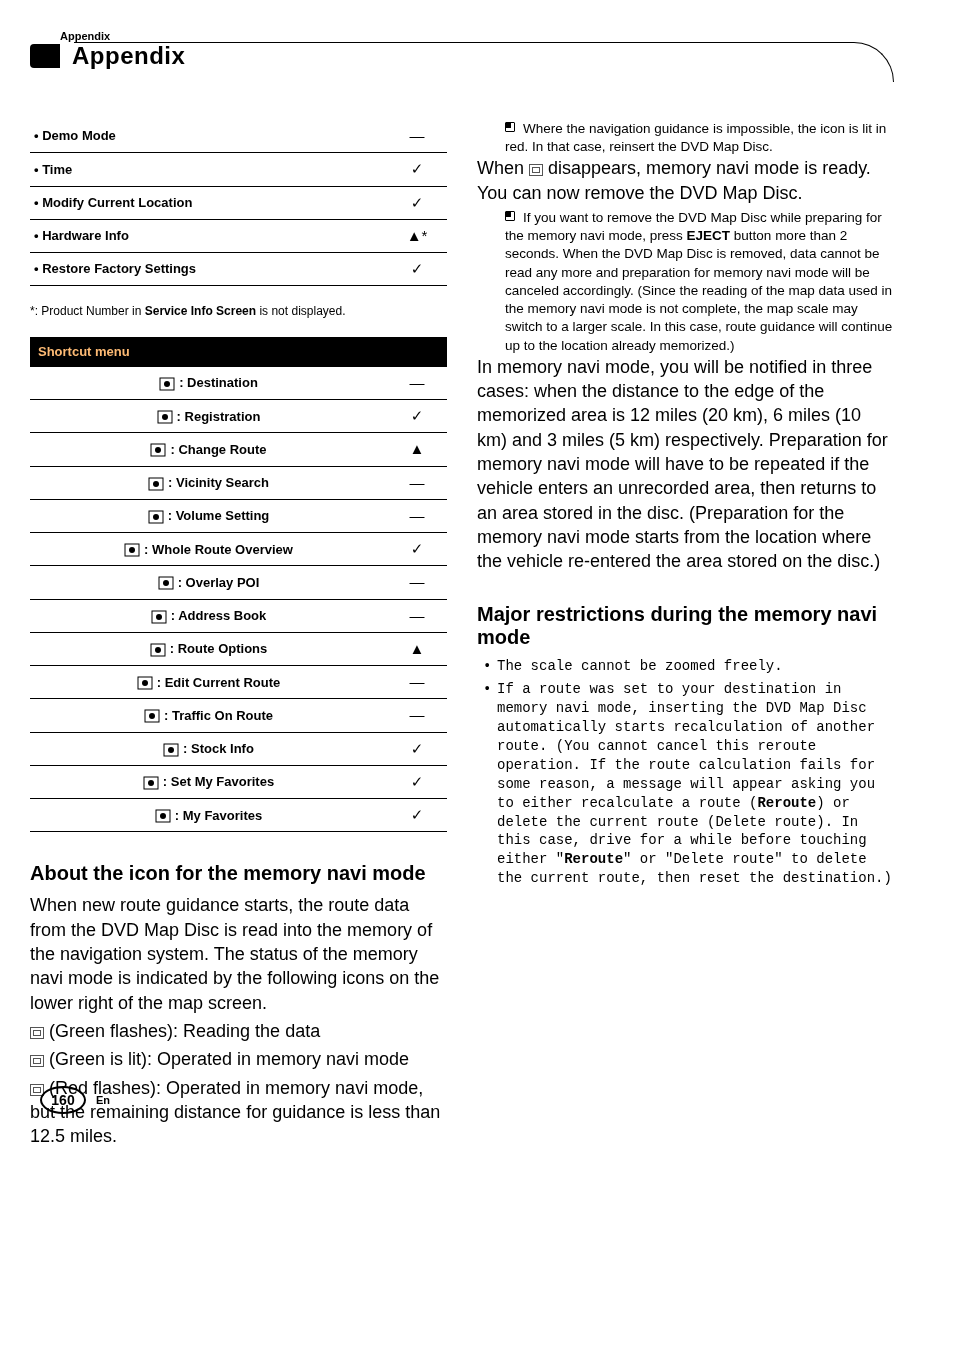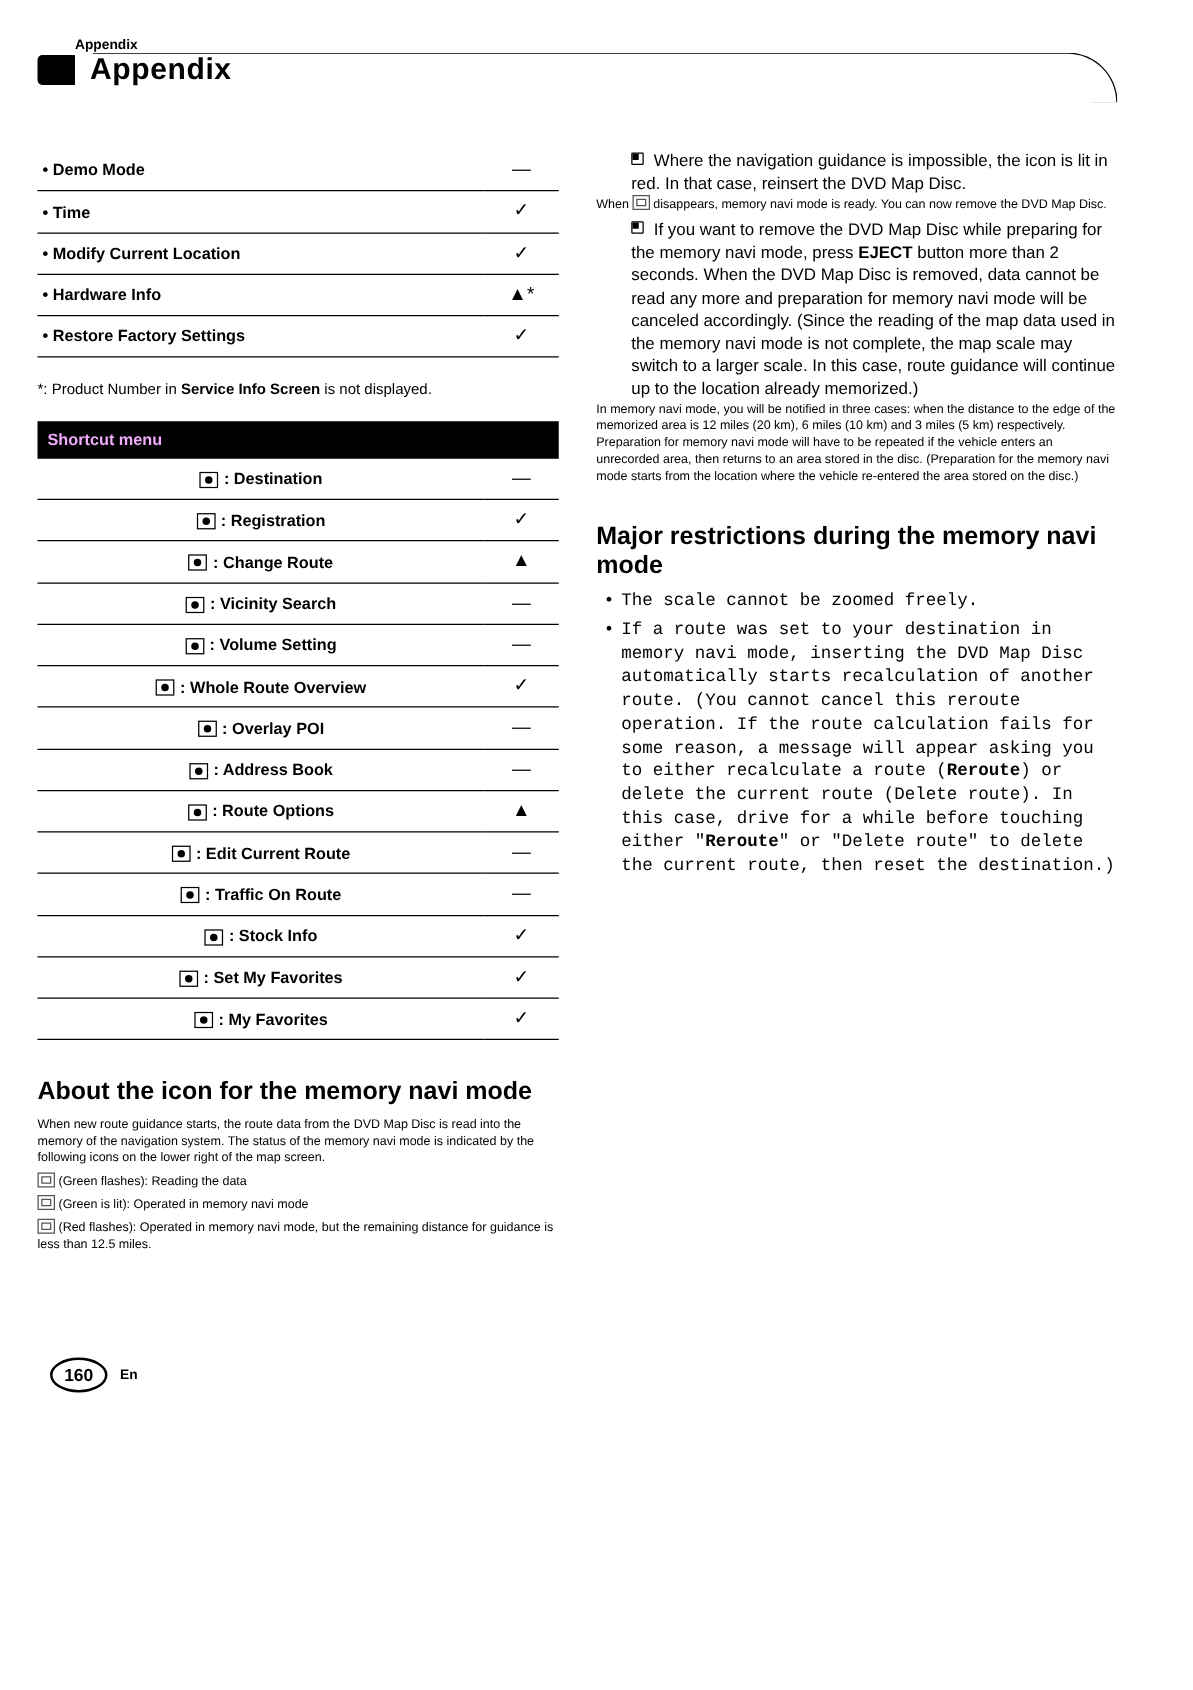--- a/index.html
+++ b/index.html
@@ -10,27 +10,27 @@
   .chapter-row { display: flex; align-items: center; position: relative; }
   .black-box { width: 30px; height: 24px; background: #000; border-top-left-radius: 4px; border-bottom-left-radius: 4px; }
   .chapter-title { font-size: 24px; font-weight: 900; color: #000; padding-left: 12px; letter-spacing: 0.5px; }
   .curve-line { position: absolute; right: 0; top: 0; width: 820px; height: 40px; border: 1px solid #000; border-left: none; border-bottom: none; border-top-right-radius: 40px; }
   .columns { display: flex; gap: 30px; margin-top: 40px; }
   .col { width: 50%; font-size: 13px; line-height: 1.35; }
   table.simple { width: 100%; border-collapse: collapse; margin-bottom: 17px; }
   table.simple td { padding: 6px 4px; border-bottom: 1px solid #000; vertical-align: middle; }
   table.simple td:last-child { text-align: center; width: 60px; }
   .footnote { font-size: 12px; margin: 6px 0 18px 0; }
-  .shortcut-header { background: #000; color: #f0abfc; font-weight: bold; padding: 6px 8px; font-size: 13px; }
+  .shortcut-header { background: #000; color: #fdba74; font-weight: bold; padding: 6px 8px; font-size: 13px; }
   table.shortcut { width: 100%; border-collapse: collapse; }
   table.shortcut td { padding: 6px 4px; border-bottom: 1px solid #000; vertical-align: middle; text-align: center; }
   table.shortcut td:last-child { text-align: center; width: 60px; }
   .sc-icon { display: inline-block; width: 16px; height: 14px; vertical-align: middle; margin-right: 4px; }
   h2.section { font-size: 20px; font-weight: 900; margin: 30px 0 8px 0; line-height: 1.15; }
-  .body-p { font-size: 10px; line-height: 1.35; margin-bottom: 4px; }
+  .body-p { font-size: 18px; line-height: 1.35; margin-bottom: 4px; }
   .inline-icon { display: inline-block; width: 14px; height: 12px; border: 1px solid #555; vertical-align: -2px; position: relative; }
   .inline-icon::after { content: ""; position: absolute; inset: 2px; border: 1px solid #555; }
   .box-bullet { display: inline-block; width: 10px; height: 10px; border: 1.5px solid #000; border-radius: 1px; margin-right: 8px; vertical-align: 1px; position: relative; }
   .box-bullet::after { content: ""; position: absolute; left: 0; top: 0; width: 5px; height: 5px; background: #000; }
   ul.dots { list-style: none; padding: 0; margin: 0; }
   ul.dots > li { position: relative; padding-left: 20px; margin-bottom: 4px; font-size: 14px; line-height: 1.35; font-family: Liberation Mono, monospace; }
   ul.dots > li::before { content: "•"; position: absolute; left: 6px; top: 0; font-size: 14px; }
   .indent-block { padding-left: 28px; font-size: 13.5px; line-height: 1.35; }
   .footer { position: absolute; bottom: 30px; left: 40px; display: flex; align-items: center; gap: 10px; }
   .page-oval { border: 2px solid #000; border-radius: 50%; width: 46px; height: 28px; display: flex; align-items: center; justify-content: center; font-weight: bold; font-size: 14px; text-align: right; }

